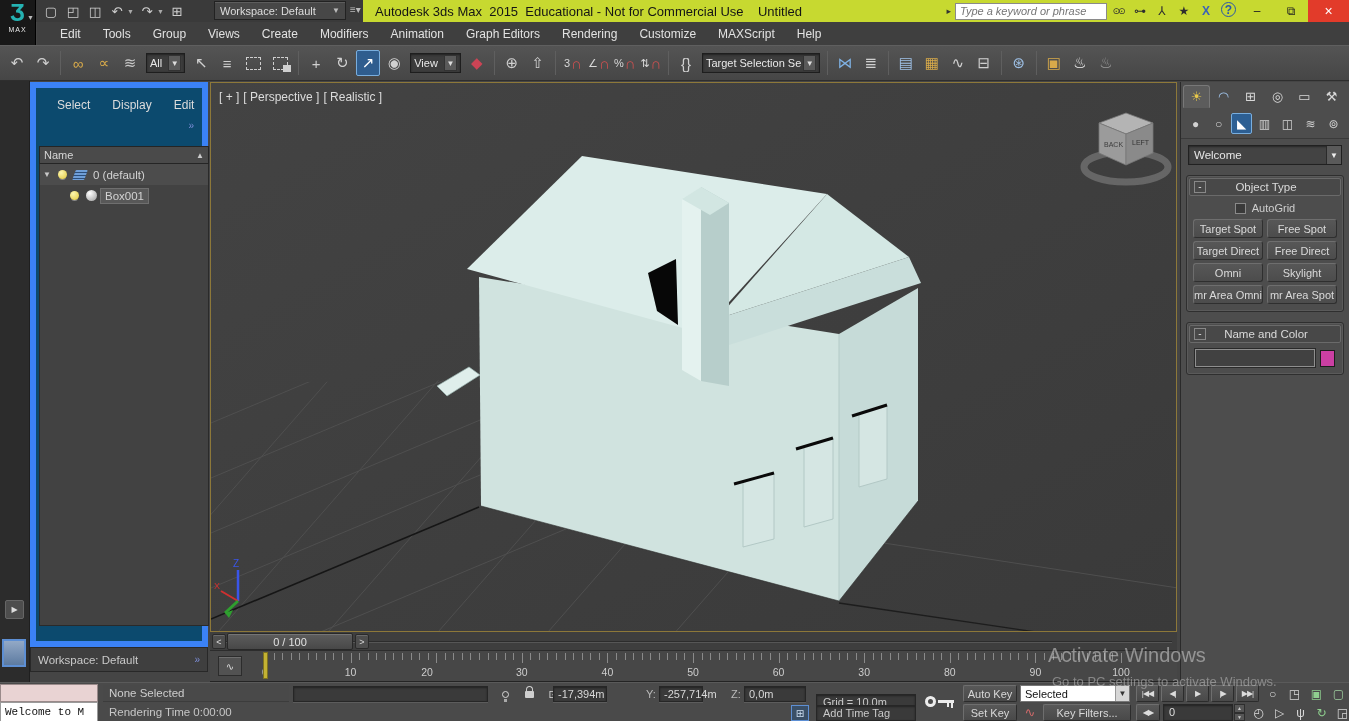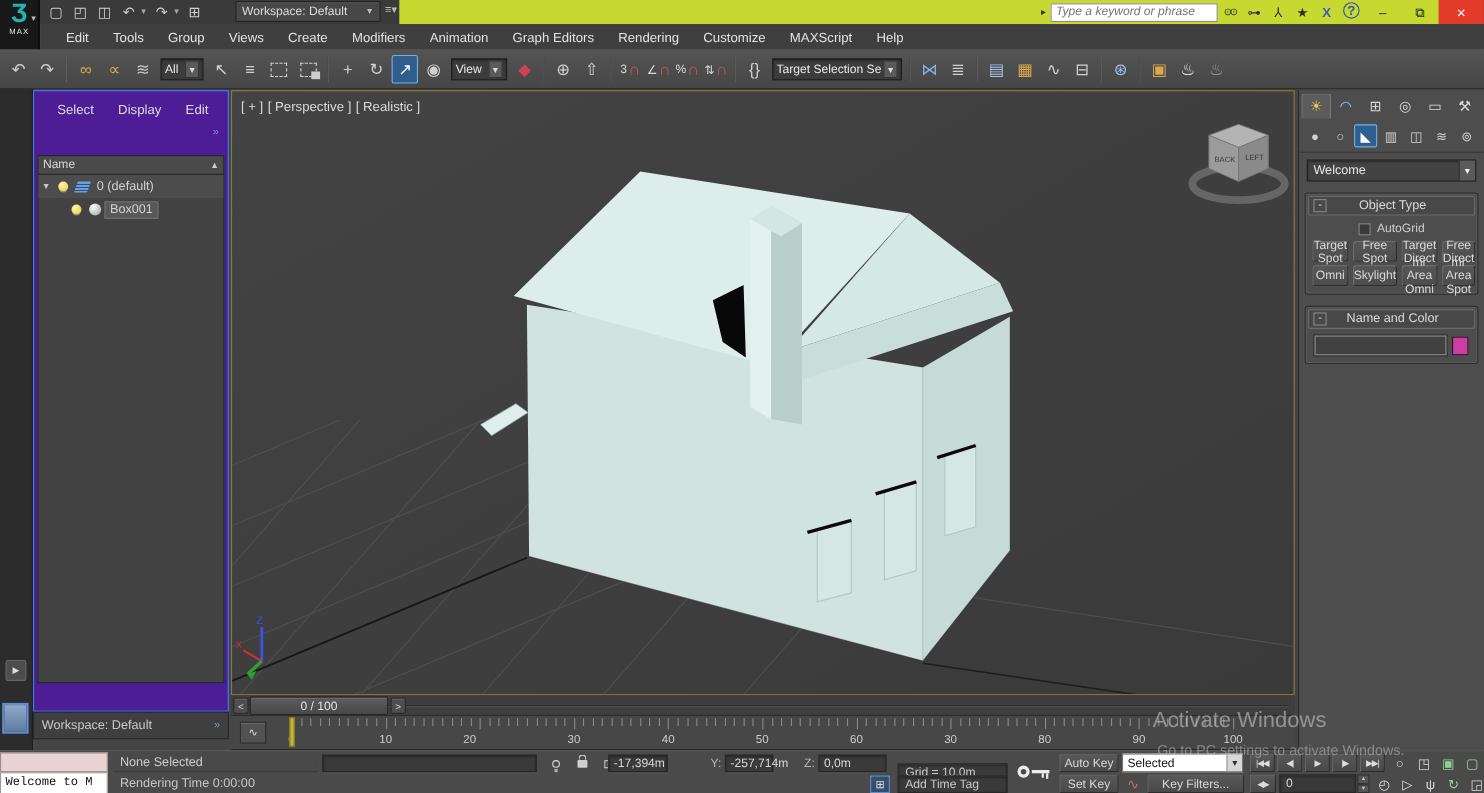--- a/index.html
+++ b/index.html
@@ -58,21 +58,21 @@
   .pre { color:#d8d8d8; font-size:11px; margin-right:1px; }
 
   
   #leftrail { left:0; top:81px; width:30px; height:601px; background:#2c2c2c; border-right:1px solid #1f1f1f; }
   #rail-arrow { left:5px; top:519px; width:19px; height:19px; background:#4d4d4d; border:1px solid #666;
     border-radius:2px; color:#ddd; font-size:8px; display:flex; align-items:center; justify-content:center; cursor:pointer; }
   #rail-layout { left:2px; top:558px; width:24px; height:28px; background:linear-gradient(#93a9c6,#5d7ba1);
     border:2px solid #5d8fd4; cursor:pointer; }
 
   
-  #explorer { left:30px; top:82px; width:178px; height:565px; background:#4c1d95; border:1px solid #3b82f6; }
+  #explorer { left:30px; top:82px; width:178px; height:565px; background:#0c4a6e; border:6px solid #3b82f6; }
   #exp-tabs { display:flex; gap:4px; padding:8px 4px 2px 12px; }
   .exp-tab { padding:2px 9px; color:#dcdcdc; font-size:12px; cursor:pointer; }
   #exp-chevron { position:absolute; right:8px; top:32px; color:#7d8ed8; font-size:10px; cursor:pointer; }
   #exp-header { position:absolute; left:3px; top:58px; width:170px; height:18px; background:#4a4a4a;
     border:1px solid #252525; display:flex; align-items:center; padding:0 4px; cursor:pointer; }
   #exp-header .sort { margin-left:auto; font-size:8px; color:#ccc; }
   #exp-list { position:absolute; left:3px; top:76px; width:170px; height:462px; background:#424242; border:1px solid #2a2a2a; border-top:none; }
   .exp-row { display:flex; align-items:center; height:21px; cursor:pointer; }
   .exp-row.layer { background:#4c4c4c; }
   .tw { width:14px; text-align:center; color:#c8c8c8; font-size:8px; }
@@ -125,21 +125,21 @@
   #cp-dd .lbl { flex:1; padding-left:5px; color:#e6e6e6; font-size:11.5px; }
   #cp-dd .arr { width:15px; height:18px; background:#5a5a5a; border-left:1px solid #2a2a2a; color:#eee; font-size:8px;
     display:flex; align-items:center; justify-content:center; }
   .rollout { margin:0 5px 10px 5px; border:1px solid #2f2f2f; border-radius:3px; padding-bottom:7px; background:#4d4d4d; box-shadow:0 0 0 1px #5a5a5a inset; }
   .ro-head { height:18px; margin:2px; background:#484848; border:1px solid #6a6a6a; border-radius:2px;
     display:flex; align-items:center; cursor:pointer; }
   .ro-minus { width:12px; height:12px; margin:0 4px; border:1px solid #888; color:#ddd; font-size:10px; line-height:10px; text-align:center; }
   .ro-title { flex:1; text-align:center; color:#dadada; font-size:11.5px; padding-right:18px; }
   .autogrid-row { display:flex; align-items:center; justify-content:center; gap:6px; padding:4px 0 5px 0; }
   .checkbox { width:11px; height:11px; background:#3a3a3a; border:1px solid #8a8a8a; cursor:pointer; }
-  .btn-grid { display:grid; grid-template-columns:1fr 1fr 1fr 1fr; gap:3px 4px; padding:0 6px; }
+  .btn-grid { display:grid; grid-template-columns:1fr 1fr; gap:3px 4px; padding:0 6px; }
   .cp-btn { height:19px; background:linear-gradient(#575757,#4c4c4c); border:1px solid; border-color:#6e6e6e #2f2f2f #2f2f2f #6e6e6e;
     border-radius:3px; color:#dadada; font-size:11px; display:flex; align-items:center; justify-content:center; cursor:pointer; }
   #nc-row { display:flex; align-items:center; gap:5px; padding:4px 8px 0 8px; }
   #nc-input { flex:1; height:18px; background:#414141; border:1px solid #8f8f8f; box-shadow:0 0 0 1px #2a2a2a; }
   #nc-swatch { width:15px; height:17px; background:#cb3fa3; border:1px solid #1d1d1d; cursor:pointer; }
 
   
   #statusbar { left:0; top:682px; width:1349px; height:39px; background:#4a4a4a; border-top:1px solid #5a5a5a; }
   #listener-pink { left:0; top:1px; width:98px; height:18px; background:#e9d3d3; border:1px solid #9a8a8a; }
   #listener-white { left:0; top:19px; width:98px; height:20px; background:#ffffff; border:1px solid #9a9a9a;
@@ -202,20 +202,21 @@
         <span class="qa-btn">↷</span>
         <span class="qa-dd">▼</span>
         <span class="qa-btn">⊞</span>
       </div>
     <div class="abs" id="ws-dd">
       <span class="lbl">Workspace: Default</span>
       <span class="arr">▼</span>
     </div>
     <div class="abs" id="ws-menu-icon">≡▾</div>
     <div class="abs" id="title-strip">
+      <span id="win-title">Autodesk 3ds Max  2015  Educational - Not for Commercial Use    Untitled</span>
       <span id="ic-arrow">▸</span>
       <input id="searchbox" placeholder="Type a keyword or phrase" style="">
       <span id="ic-icons" style="display:flex">
           <span class="ic-icon" style="font-size: 9px; letter-spacing: -2px;">⊙⊙</span>
           <span class="ic-icon">⊶</span>
           <span class="ic-icon">⅄</span>
           <span class="ic-icon">★</span>
           <span class="ic-icon" style="color: rgb(58, 98, 184); font-weight: bold;">X</span>
           <span class="ic-icon" style="color: rgb(42, 87, 168); font-weight: bold; border: 1.5px solid rgb(42, 87, 168); border-radius: 50%; width: 15px; height: 15px; margin: 0px 4px;">?</span>
         </span>

